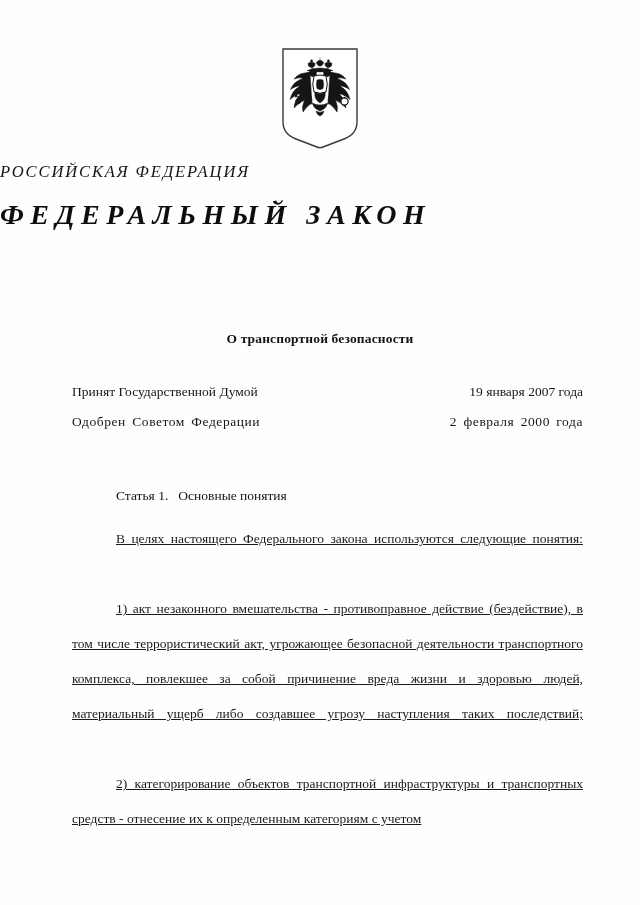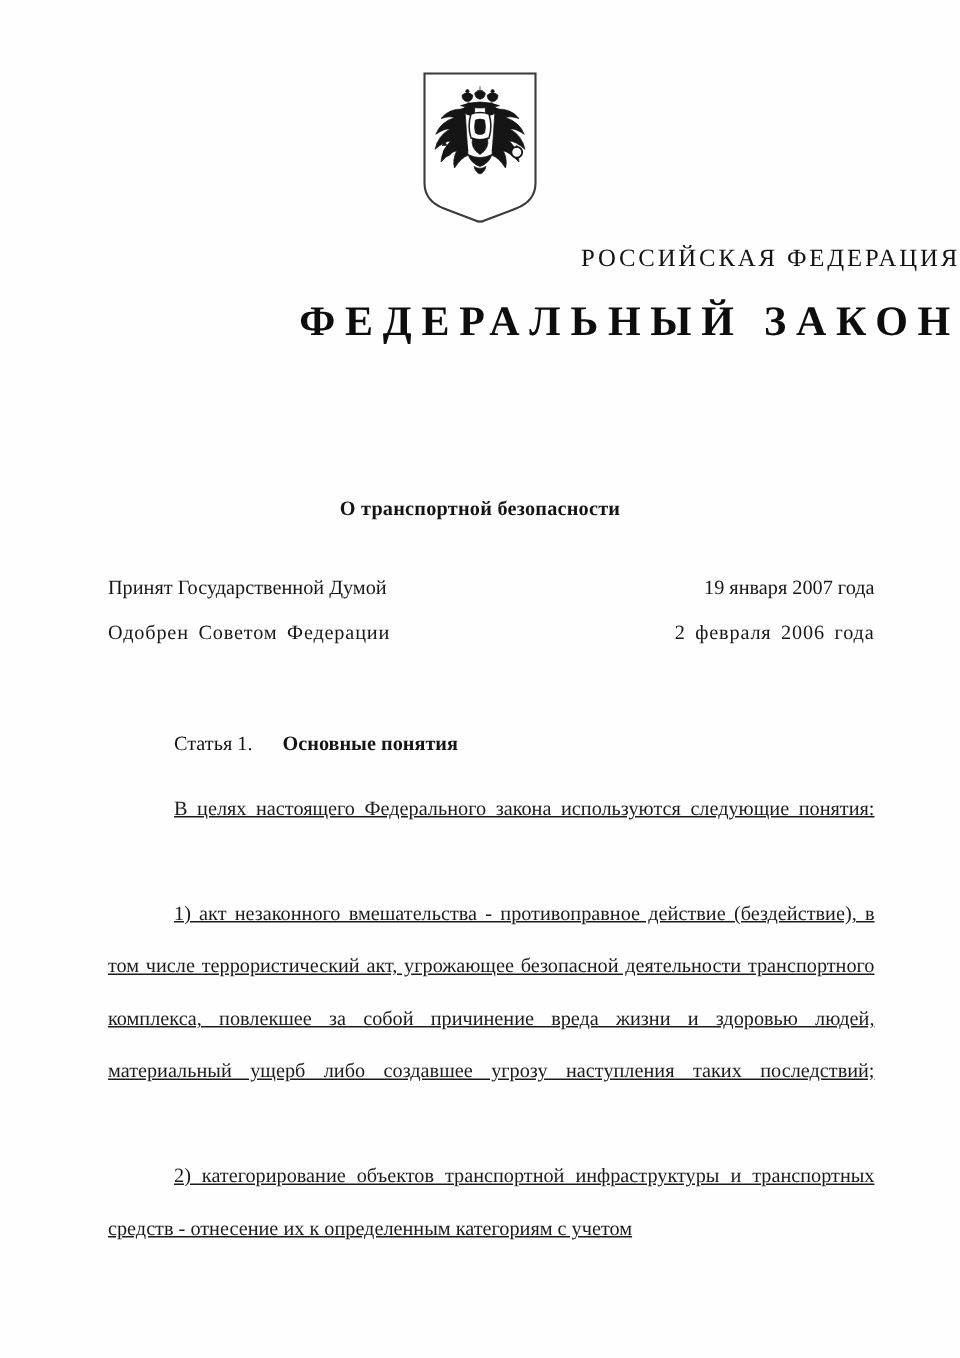--- a/index.html
+++ b/index.html
@@ -38,21 +38,22 @@
     height: 106px;
     display: block;
   }
 
   
   .title-block {
     position: absolute;
     left: 0;
     right: 0;
     top: 163px;
-    text-align: right;
+    text-align: left;
+    font-style: italic;
   }
   .line-federation {
     font-size: 16.5px;
     letter-spacing: 1.9px;
     font-weight: 400;
     color: #141414;
     line-height: 1.1;
     white-space: nowrap;
   }
   .line-law {
@@ -111,22 +112,22 @@
     left: 116px;
     top: 488px;
     font-size: 13.5px;
     color: #141414;
     white-space: nowrap;
   }
   .article-heading .art-num {
     font-weight: 400;
   }
   .article-heading .art-title {
-    font-weight: 700;
-    margin-left: 20px;
+    font-weight: 400;
+    margin-left: 10px;
   }
 
   
   .body-text {
     position: absolute;
     left: 72px;
     width: 511px;
     top: 521px;
     font-size: 13.5px;
     color: #1b1b1b;
@@ -211,21 +212,21 @@
 
   <div class="subtitle">О транспортной безопасности</div>
 
   <div class="adoption">
     <div class="adopt-row">
       <span class="left">Принят Государственной Думой</span>
       <span class="right">19 января 2007 года</span>
     </div>
     <div class="adopt-row spaced">
       <span class="left">Одобрен Советом Федерации</span>
-      <span class="right">2 февраля 2006 года</span>
+      <span class="right">2 февраля 2000 года</span>
     </div>
   </div>
 
   <div class="article-heading">
     <span class="art-num">Статья 1.</span><span class="art-title">Основные понятия</span>
   </div>
 
   <div class="body-text">
     <p class="para">В целях настоящего Федерального закона используются следующие понятия:</p>
     <p class="para">1) акт незаконного вмешательства - противоправное действие (бездействие), в том числе террористический акт, угрожающее безопасной деятельности транспортного комплекса, повлекшее за собой причинение вреда жизни и здоровью людей, материальный ущерб либо создавшее угрозу наступления таких последствий;</p>

